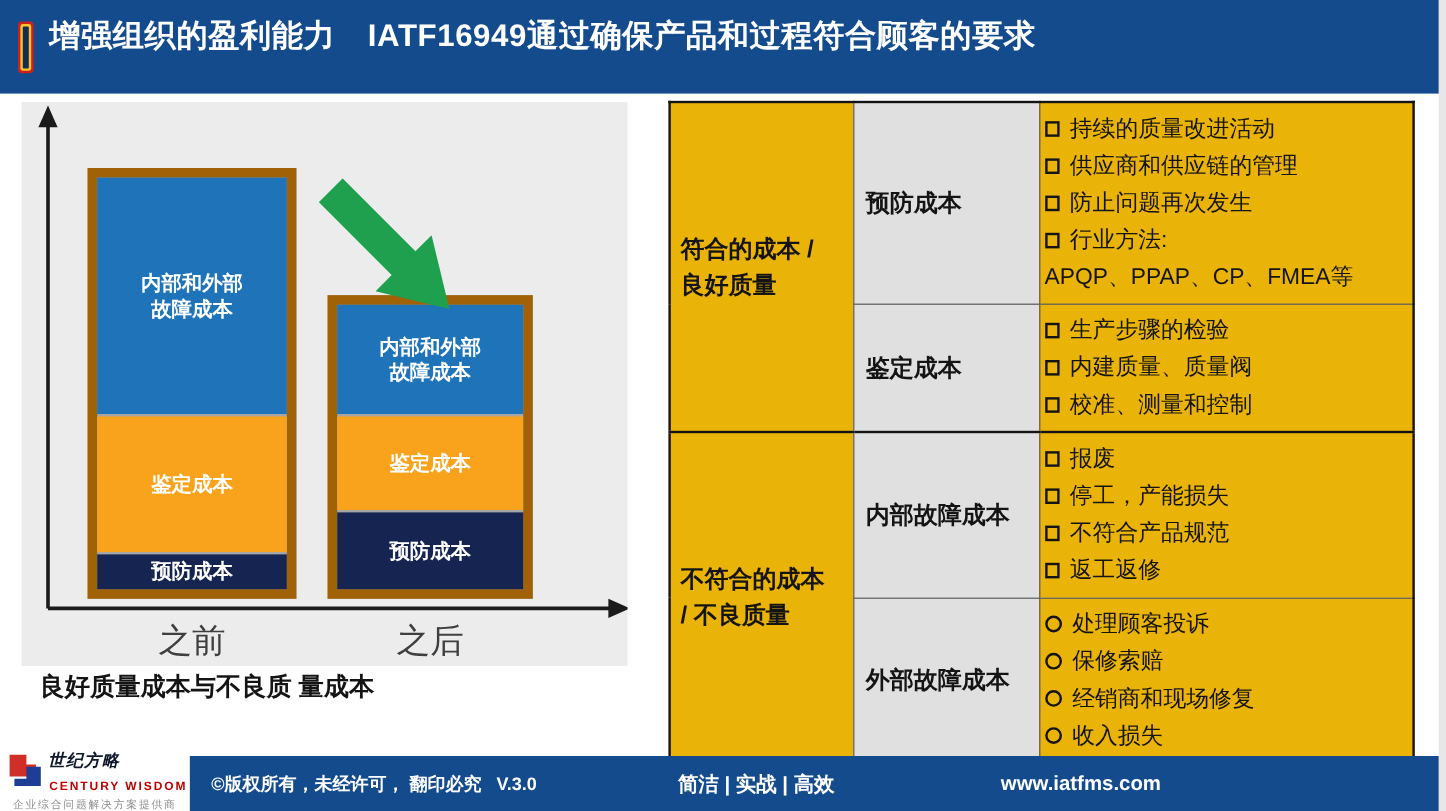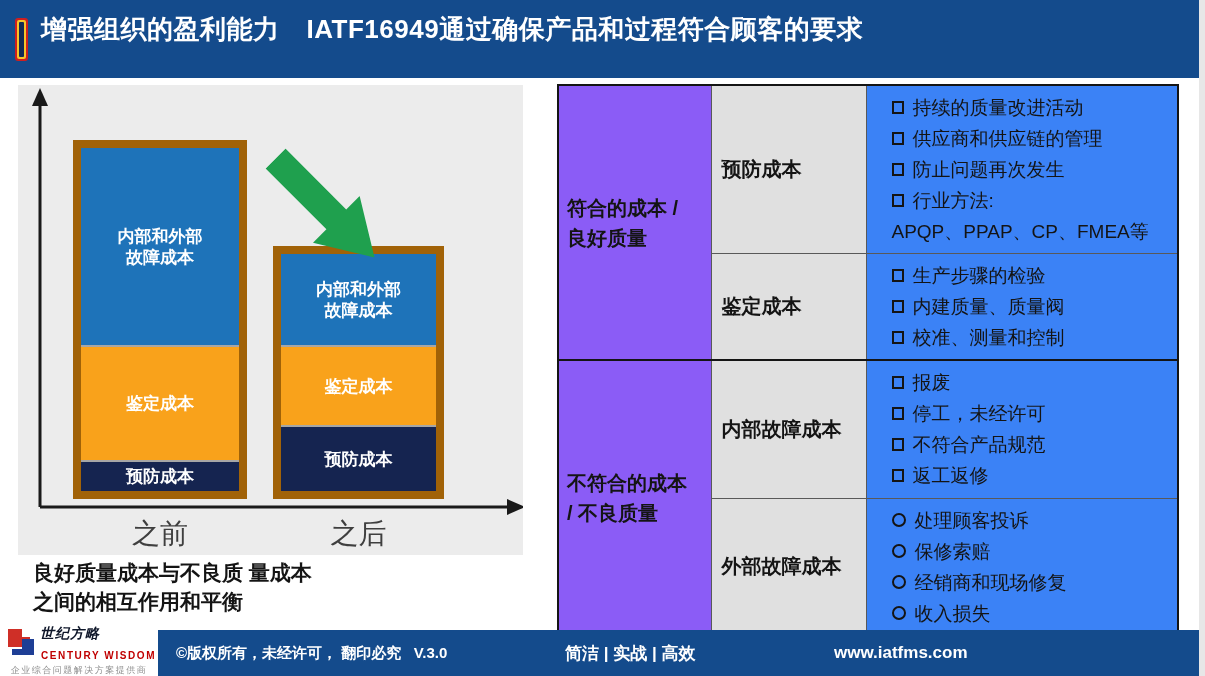--- a/index.html
+++ b/index.html
@@ -32,23 +32,23 @@
   .x-label.after  { left:255px; width:171px; }
   .down-arrow { position:absolute; left:237px; top:90px; transform:rotate(45deg); }
 
   
   .caption { position:absolute; left:33px; top:558px; font-size:21px; font-weight:bold; color:#141414; line-height:29px; }
 
   
   table.cost { position:absolute; left:557px; top:84px; width:620px; border-collapse:collapse; table-layout:fixed; border:2px solid #141414; }
   table.cost td { border:1px solid #595959; vertical-align:middle; color:#141414; }
   tr.section-start td { border-top:2px solid #141414; }
-  td.cat  { background:#8b5cf6; font-weight:bold; font-size:20px; line-height:30px; padding-left:8px; }
+  td.cat  { background:#eab308; font-weight:bold; font-size:20px; line-height:30px; padding-left:8px; }
   td.type { background:#E0E0E0; font-weight:bold; font-size:20px; padding-left:10px; }
-  td.detail { background:#3b82f6; padding:6px 4px 6px 25px; }
+  td.detail { background:#eab308; padding:6px 4px 6px 4px; }
   .d-line { display:flex; align-items:center; font-size:19px; line-height:31px; }
   .bullet { display:inline-block; flex:none; margin-right:9px; border:2px solid #141414; }
   .bullet.square { width:12px; height:13px; }
   .bullet.circle { width:14px; height:14px; border-radius:50%; }
   .row-1 { height:164px; } .row-2 { height:104px; } .row-3 { height:138px; } .row-4 { height:130px; }
 
   
   .footer-bar { position:absolute; left:158px; top:630px; width:1041px; height:46px; background:#144B8C; }
   .footer-bar .ftext { position:absolute; top:0; height:46px; display:flex; align-items:center; color:#ffffff; font-weight:bold; }
   .copyright { left:18px; font-size:15px; white-space:pre; }
@@ -113,21 +113,20 @@
     <svg class="down-arrow" width="140" height="66" viewBox="0 0 140 66">
       <polygon points="0,19 86,19 86,0 140,33 86,66 86,47 0,47" fill="#1FA04E"></polygon>
     </svg>
 
     <div class="x-label before">之前</div>
     <div class="x-label after">之后</div>
   </div>
 
   <div class="caption">
     <div>良好质量成本与不良质 量成本</div>
-    <div>之间的相互作用和平衡</div>
   </div>
 
   <table class="cost">
     <colgroup>
         <col style="width:153px">
         <col style="width:155px">
         <col style="width:312px">
       </colgroup>
     <tbody>
         <tr class="row-1">
@@ -179,21 +178,21 @@
         <div>/ 不良质量</div>
       </td>
       <td class="type">内部故障成本</td>
       <td class="detail">
         <div class="d-line">
               <span class="bullet square"></span>
               <span>报废</span>
             </div>
         <div class="d-line">
               <span class="bullet square"></span>
-              <span>停工，未经许可</span>
+              <span>停工，产能损失</span>
             </div>
         <div class="d-line">
               <span class="bullet square"></span>
               <span>不符合产品规范</span>
             </div>
         <div class="d-line">
               <span class="bullet square"></span>
               <span>返工返修</span>
             </div>
       </td>

